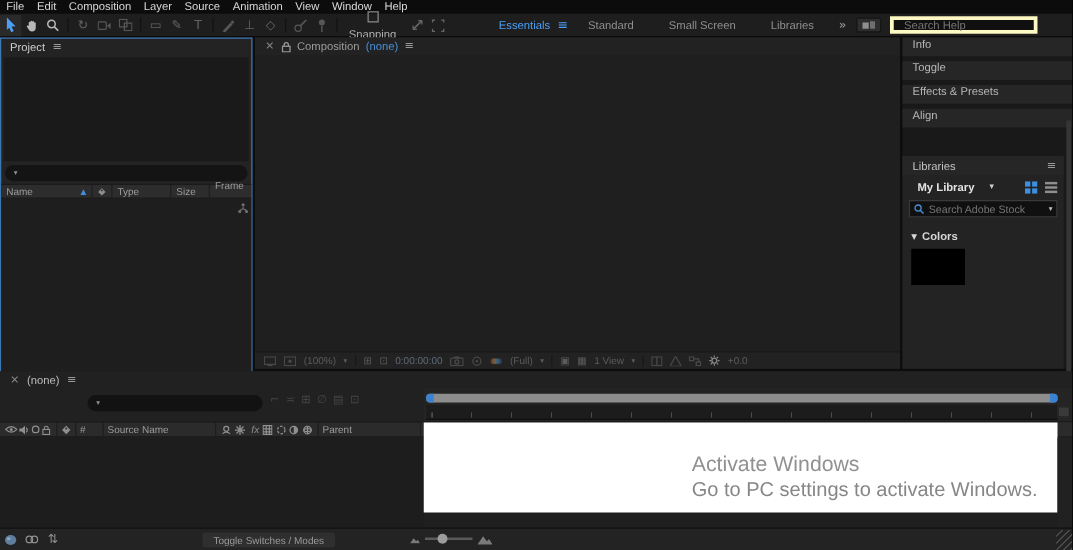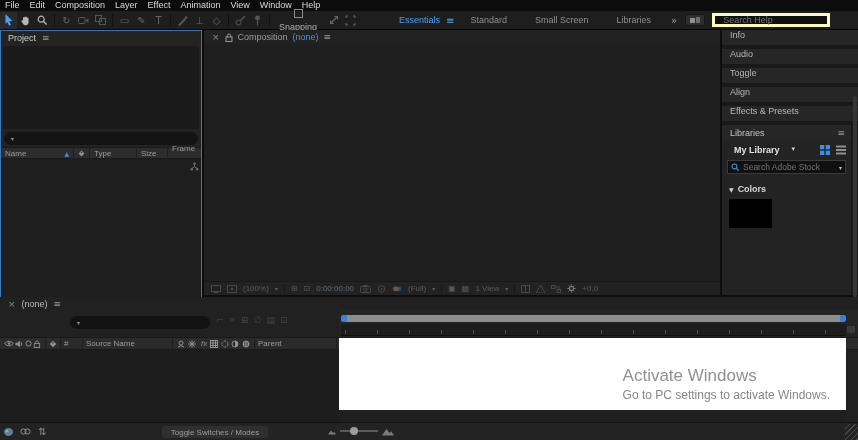--- a/index.html
+++ b/index.html
@@ -111,21 +111,21 @@
   .thead { position:absolute; left:0; top:40px; width:858px; height:13px; background:#2b2b2b;
     display:flex; align-items:center; color:#9c9c9c; font-size:8px;
     border-top:1px solid #191919; border-bottom:1px solid #191919; }
   .thead .hc { height:100%; display:flex; align-items:center; padding:0 3px;
     border-right:1px solid #1e1e1e; }
   .tbody-left { position:absolute; left:0; top:53px; width:339px; height:72px; background:#1d1d1d; }
   .tbody-right { position:absolute; left:339px; top:41px; width:507px; height:72px; background:#ffffff; }
   .tscrollcol { position:absolute; left:846px; top:53px; width:12px; height:72px; background:#212121; }
   .watermark { position:absolute; right:16px; bottom:8px; text-align:left; }
   .wm1 { font-size:17px; color:#919191; }
-  .wm2 { font-size:12px; color:#868686; margin-top:2px; }
+  .wm2 { font-size:16px; color:#868686; margin-top:2px; }
   .tbottom { position:absolute; left:0; top:125px; width:858px; height:18px; background:#232323;
     border-top:1px solid #101010; display:flex; align-items:center; }
   .togglebtn { position:absolute; left:162px; top:3px; width:106px; height:12px; background:#2f2f2f;
     border-radius:2px; display:flex; align-items:center; justify-content:center;
     color:#9c9c9c; font-size:8px; }
   .zoomctl { position:absolute; left:328px; top:3px; display:flex; align-items:center; gap:4px; }
   .ztrack { width:38px; height:2px; background:#5a5a5a; position:relative; }
   .zthumb { position:absolute; left:10px; top:-3px; width:8px; height:8px; border-radius:4px; background:#9d9d9d; }
   .grip { position:absolute; right:0; top:1px; width:13px; height:16px;
     background:repeating-linear-gradient(135deg,#232323 0,#232323 3px,#4a4a4a 3px,#4a4a4a 4px); }
@@ -133,21 +133,21 @@
 </head>
 <body>
 
 <div class="app">
 
   <div class="menubar">
     <span>File</span>
     <span>Edit</span>
     <span>Composition</span>
     <span>Layer</span>
-    <span>Effect</span>
+    <span>Source</span>
     <span>Animation</span>
     <span>View</span>
     <span>Window</span>
     <span>Help</span>
   </div>
 
   <div class="toolbar">
     <span class="ticon sel">
       <svg width="10" height="12" viewBox="0 0 10 12">
           <path d="M1.5 0 L8.5 7 L5.2 7.2 L7 10.8 L5 11.7 L3.4 8.1 L1.5 10 Z" fill="#4ba0f5"></path>
@@ -379,30 +379,27 @@
         </svg>
       <span>+0.0</span>
     </div>
   </section>
 
   <aside class="sidebar">
     <div class="shead">
         <span>Info</span>
       </div>
     <div class="shead">
-        <span>Audio</span>
+        <span>Toggle</span>
       </div>
     <div class="shead">
-        <span>Toggle</span>
+        <span>Effects &amp; Presets</span>
       </div>
     <div class="shead">
         <span>Align</span>
-      </div>
-    <div class="shead">
-        <span>Effects &amp; Presets</span>
       </div>
 
     <div class="libs">
       <div class="libhead">
         <span>Libraries</span>
         <span class="glyph" style="color:#9a9a9a">≡</span>
       </div>
       <div class="librow1">
         <span class="libname">My Library</span>
         <span class="glyph" style="font-size:7px;color:#cfcfcf;margin-left:12px">▾</span>

